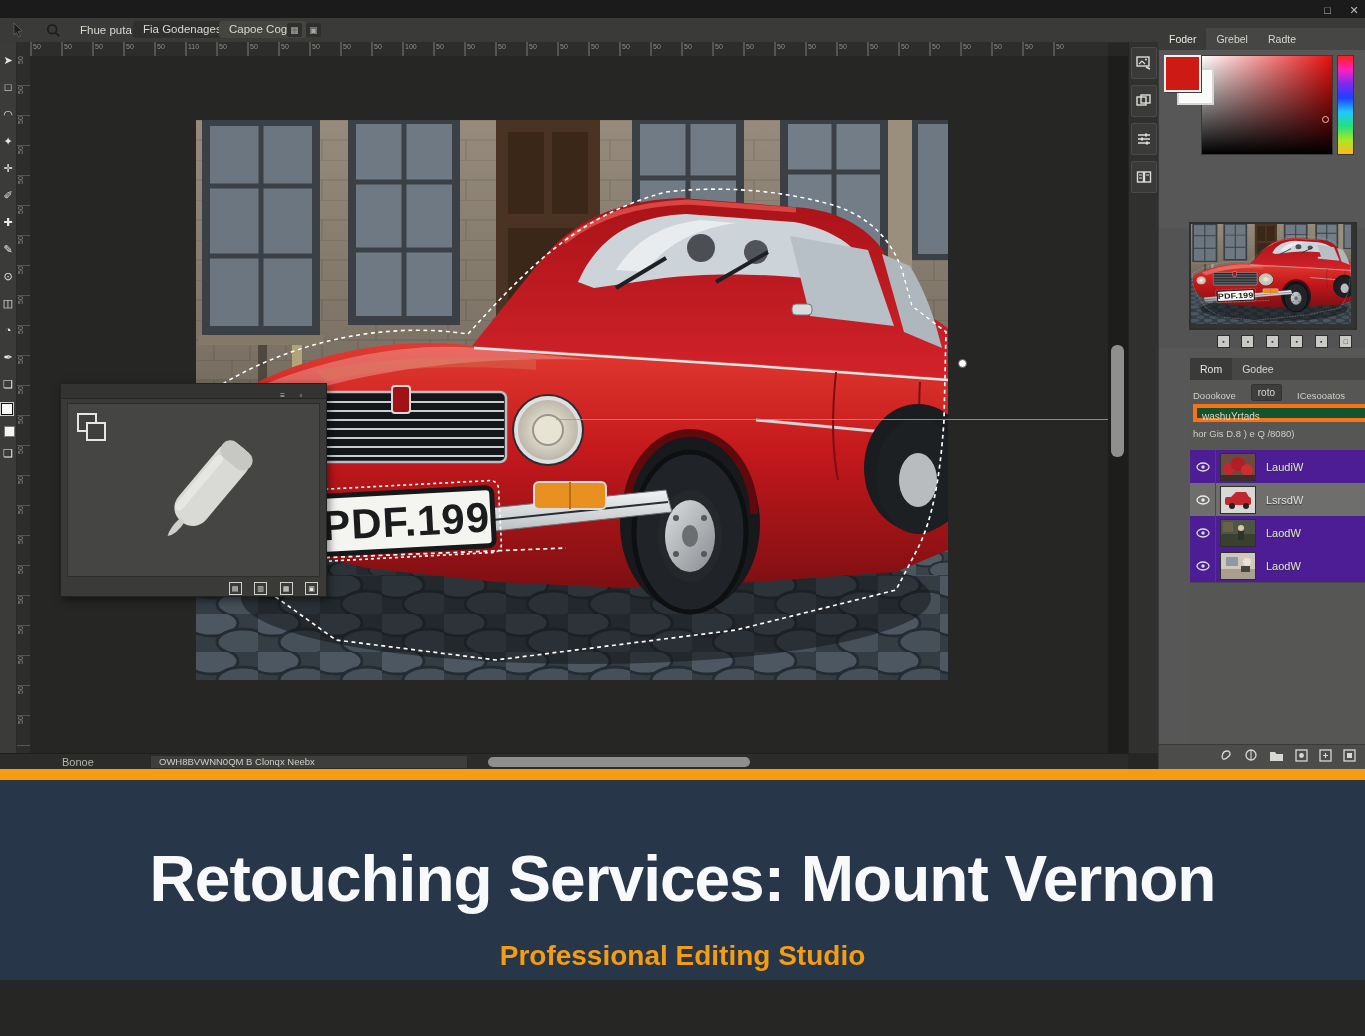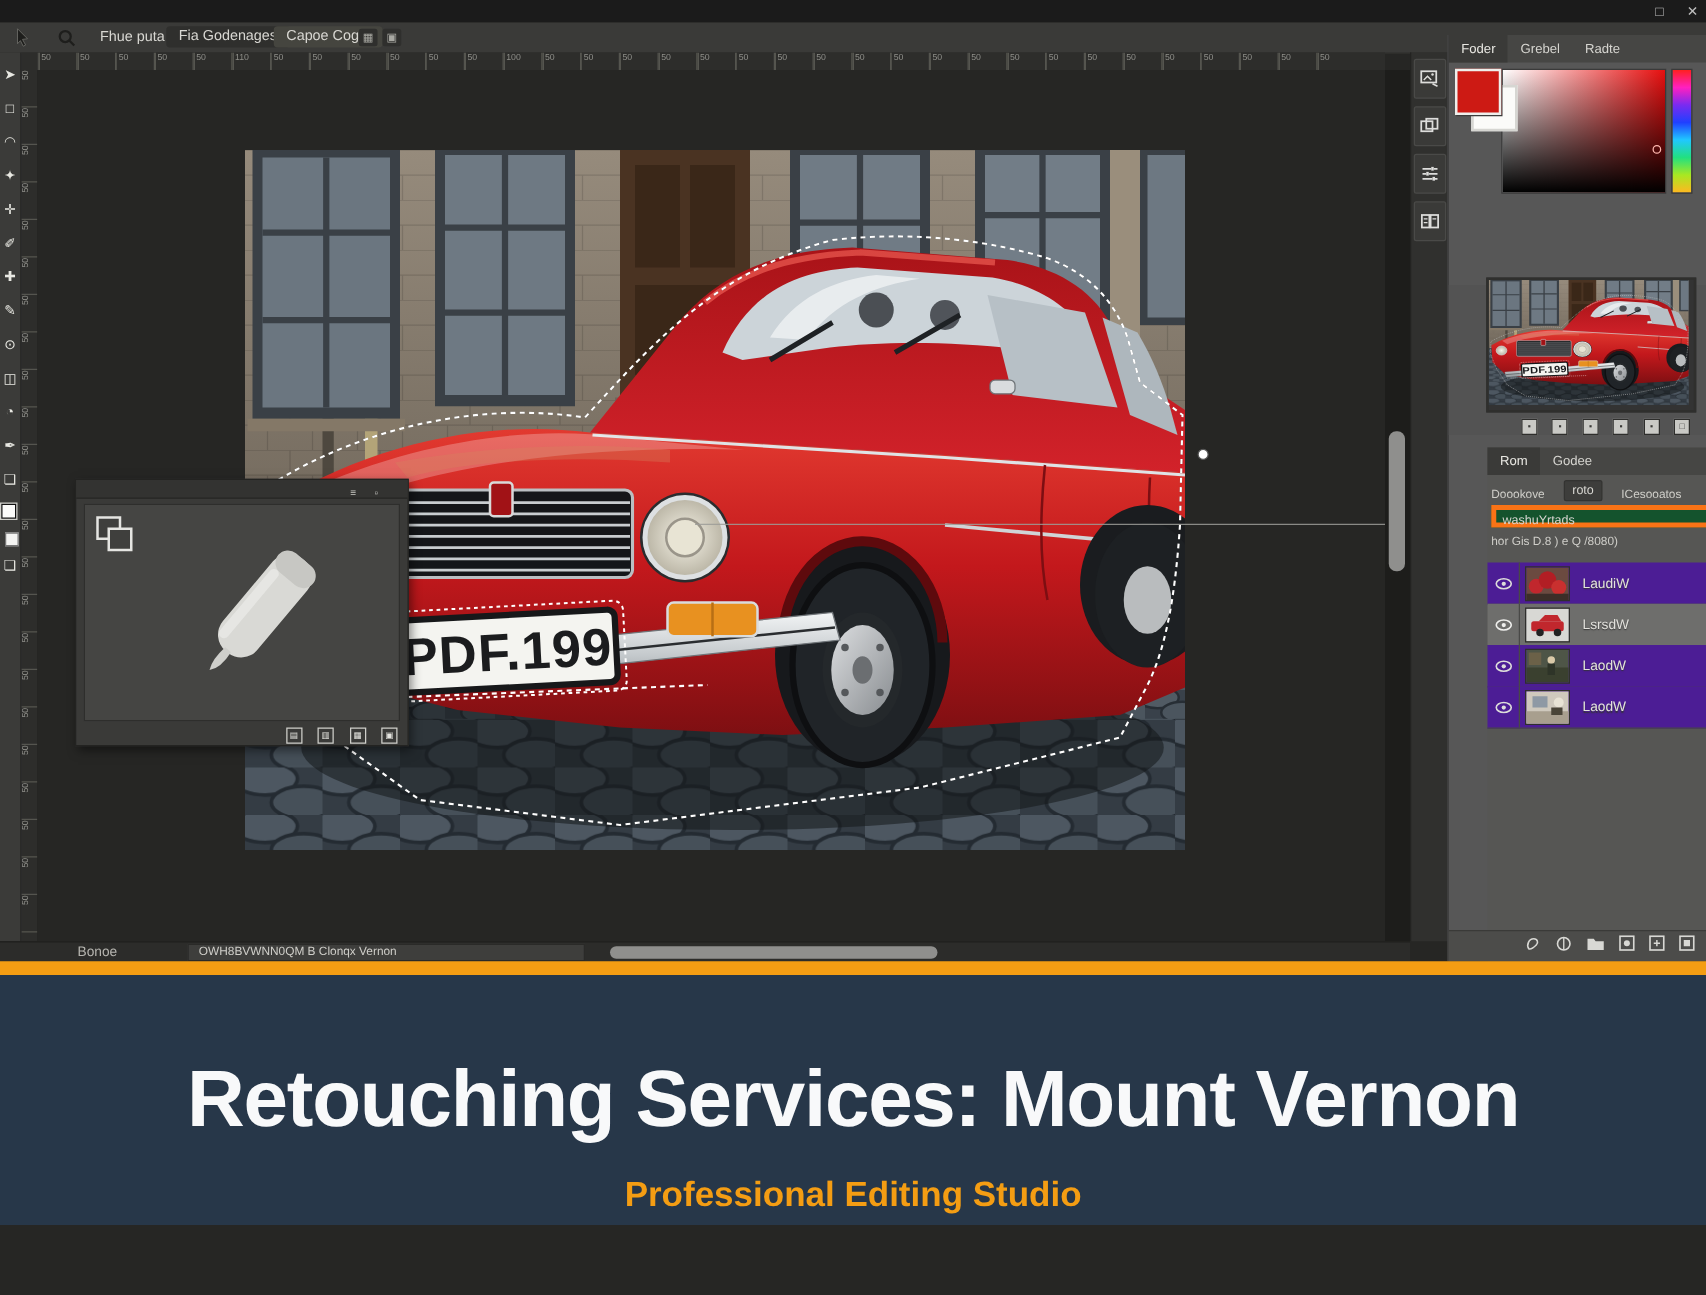--- a/index.html
+++ b/index.html
@@ -432,21 +432,21 @@
       </div>
     </div>
   </div>
 
   <div class="abs" id="vscroll">
     <div class="abs" id="vthumb"></div>
   </div>
 
   <div class="abs" id="statusbar">
     <span class="abs" id="status-left">Bonoe</span>
-    <span class="abs" id="status-box">OWH8BVWNN0QM B Clonqx Vernon</span>
+    <span class="abs" id="status-box">OWH8BVWNN0QM B Clonqx Neebx</span>
     <span class="abs" id="hthumb"></span>
   </div>
 
   <div class="abs" id="collapse-strip">
     <div class="cbtn">
       <svg width="16" height="16" viewBox="0 0 16 16">
           <rect x="1" y="2" width="12" height="9" fill="none" stroke="#dddddb" stroke-width="1.4"></rect>
           <path d="M3 9 L6 6 L9 9" stroke="#dddddb" fill="none" stroke-width="1.2"></path>
           <circle cx="10" cy="4.5" r="1" fill="#dddddb"></circle>
           <path d="M10 12 L14 14" stroke="#dddddb" stroke-width="1.4"></path>

